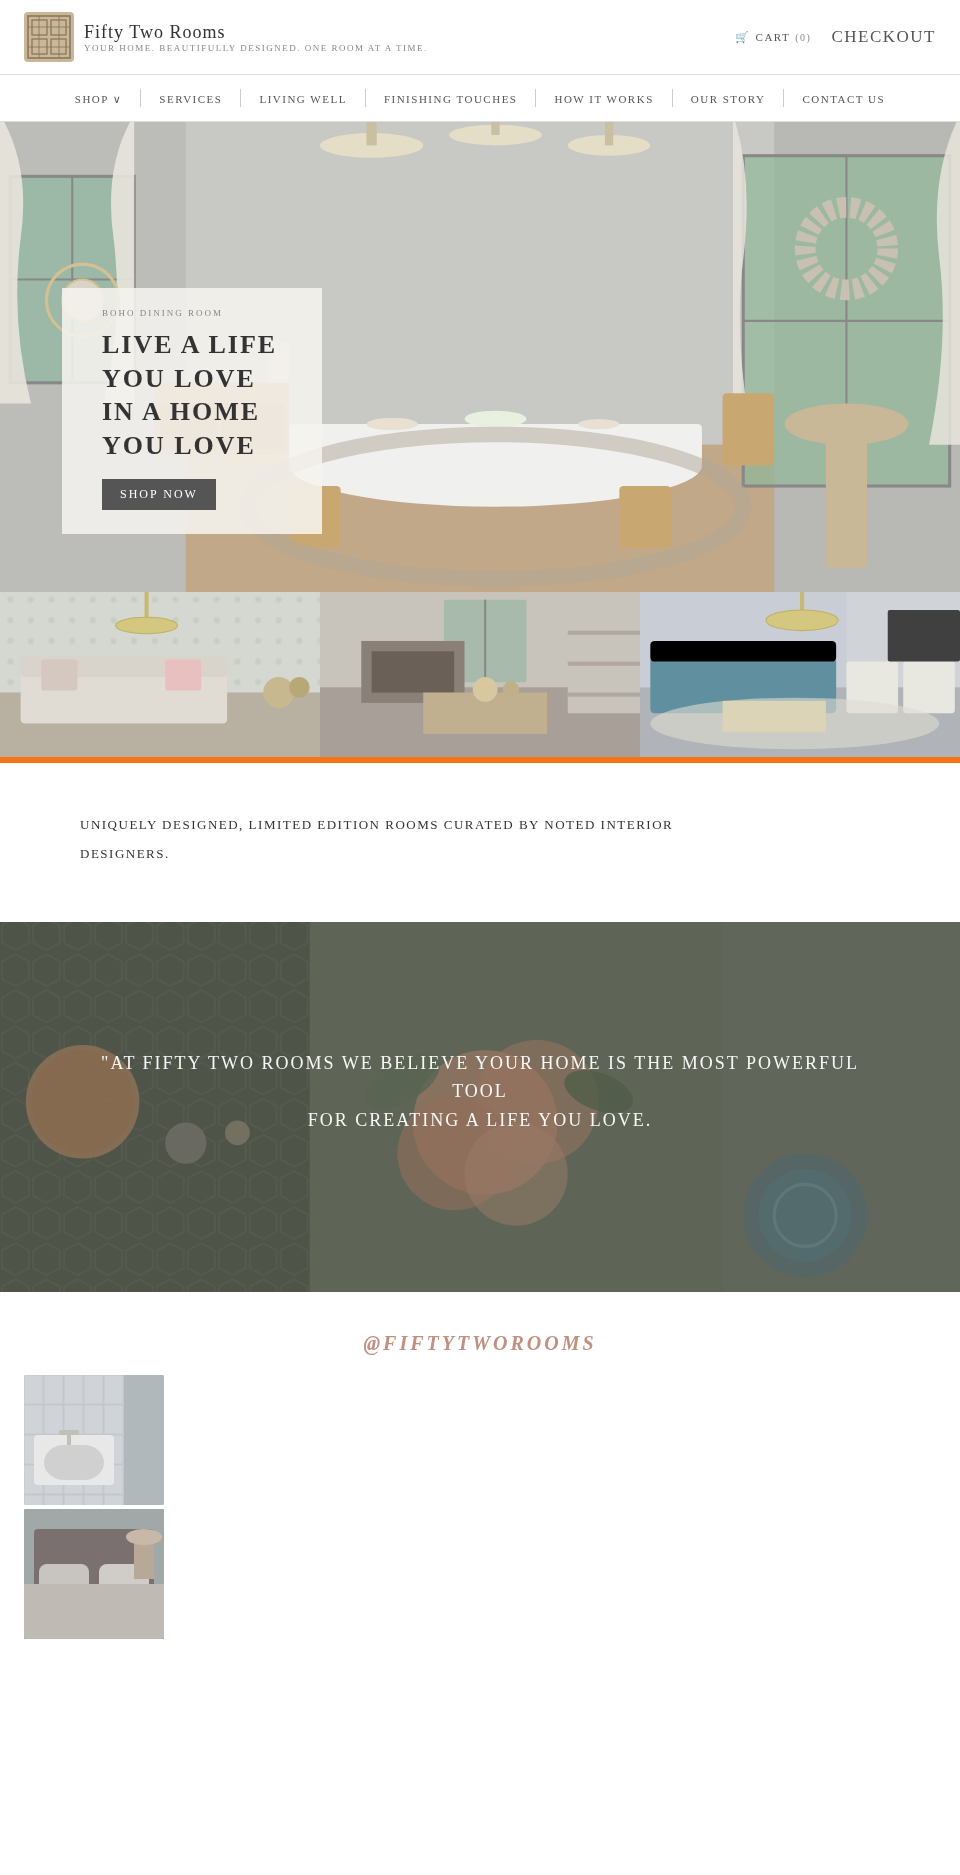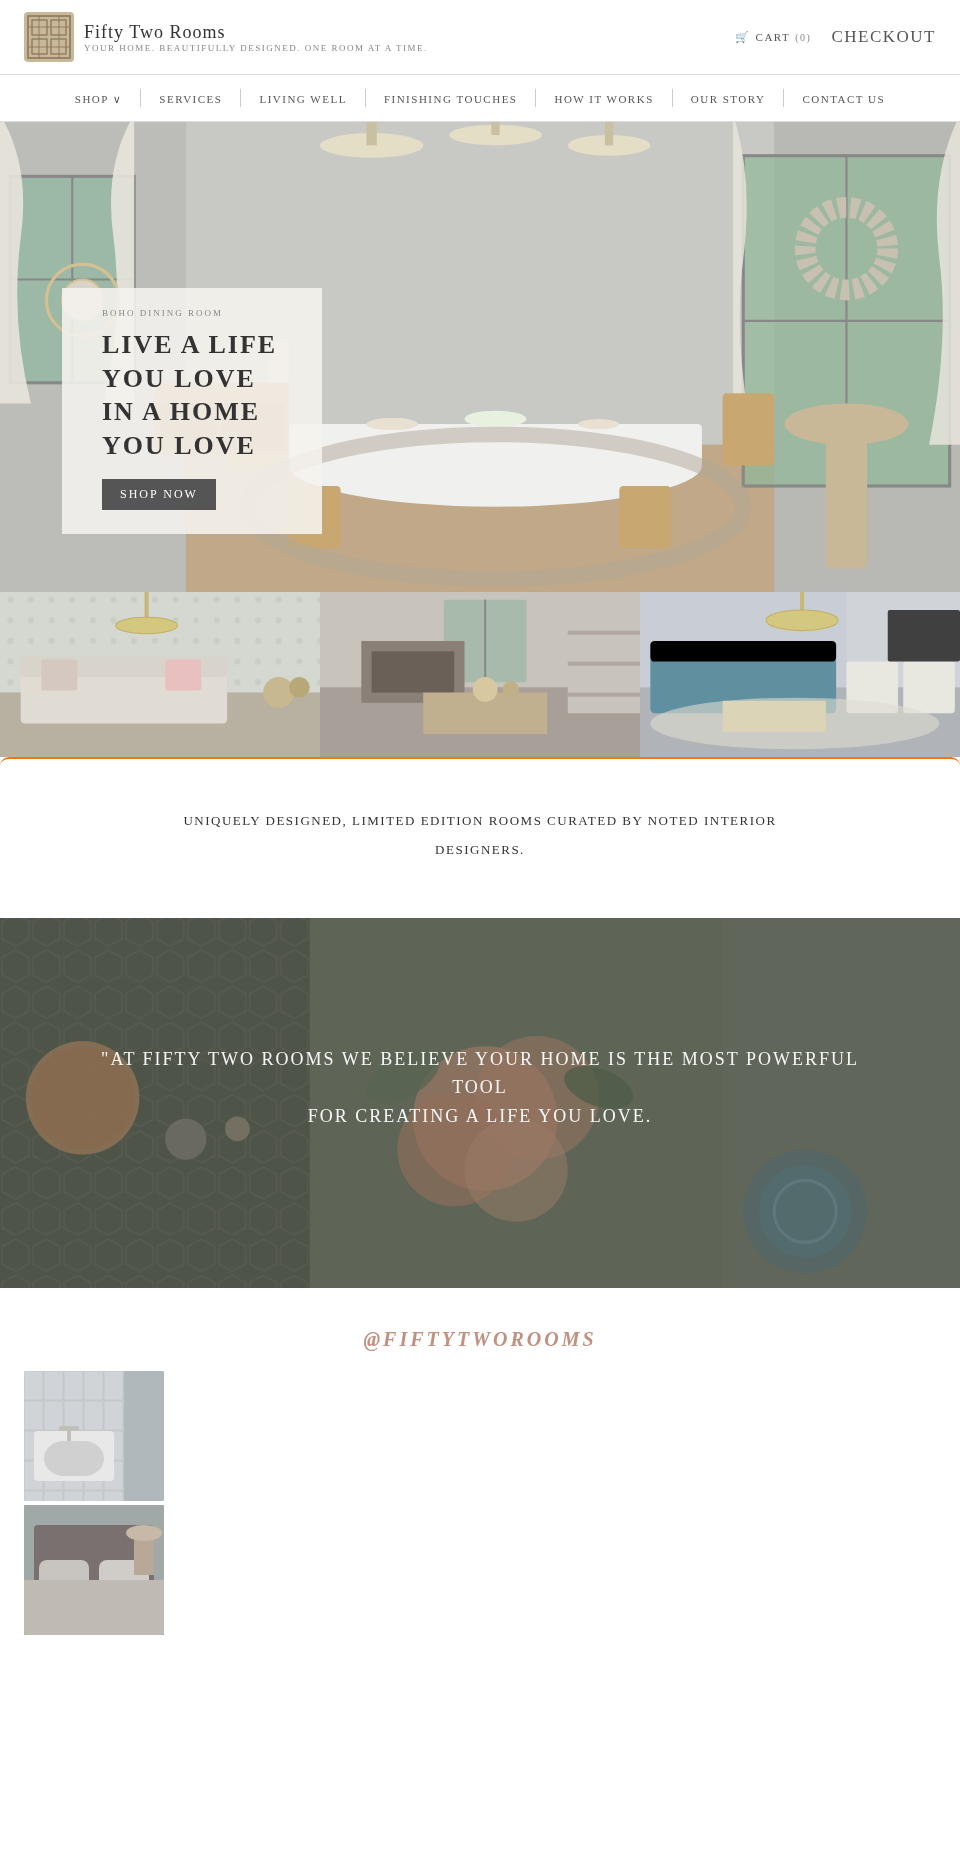--- a/index.html
+++ b/index.html
@@ -159,24 +159,23 @@
     }
     .thumb-2 {
       background: linear-gradient(135deg, #c8c4b8 0%, #a0a0a0 30%, #b8b4b0 60%, #c0bcb8 100%);
     }
     .thumb-3 {
       background: linear-gradient(135deg, #d0d4d8 0%, #b8bcc0 30%, #c4c8cc 60%, #d8dce0 100%);
     }
 
     
     .info-section {
-      text-align: center;
+      text-align: left;
       padding: 50px 80px;
-      border-top: 2px solid #f97316;
-      border-radius: 9px;
+      border-top: 6px solid #f97316;
     }
     .info-section p {
       font-size: 13px;
       letter-spacing: 1.5px;
       text-transform: uppercase;
       color: #333;
       line-height: 1.8;
       margin-bottom: 6px;
     }
     .info-section .learn-more {

